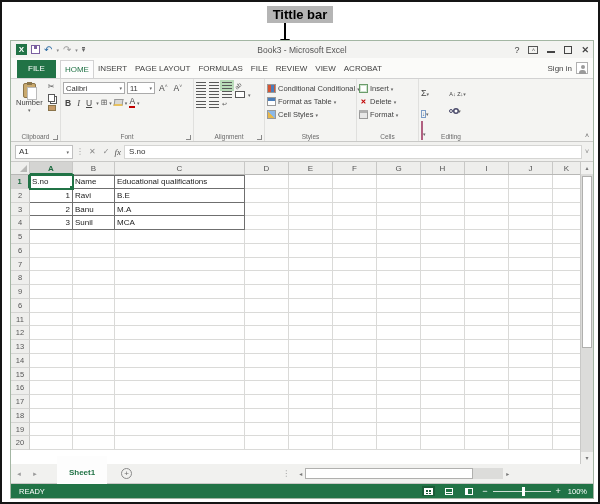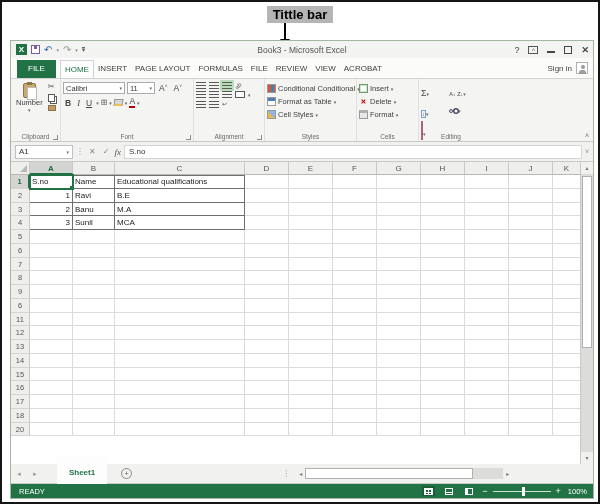--- a/index.html
+++ b/index.html
@@ -621,20 +621,34 @@
               <div class="cell" style="width: 44px;"></div>
               <div class="cell" style="width: 44px;"></div>
               <div class="cell" style="width: 44px;"></div>
               <div class="cell" style="width: 44px;"></div>
               <div class="cell" style="width: 44px;"></div>
               <div class="cell" style="width: 44px;"></div>
               <div class="cell" style="width: 44px;"></div>
               <div class="cell flex"></div>
             </div>
             <div class="grow">
+              <div class="rh">19</div>
+              <div class="cell" style="width: 43px;"></div>
+              <div class="cell" style="width: 42px;"></div>
+              <div class="cell" style="width: 130px;"></div>
+              <div class="cell" style="width: 44px;"></div>
+              <div class="cell" style="width: 44px;"></div>
+              <div class="cell" style="width: 44px;"></div>
+              <div class="cell" style="width: 44px;"></div>
+              <div class="cell" style="width: 44px;"></div>
+              <div class="cell" style="width: 44px;"></div>
+              <div class="cell" style="width: 44px;"></div>
+              <div class="cell flex"></div>
+            </div>
+            <div class="grow">
               <div class="rh">20</div>
               <div class="cell" style="width: 43px;"></div>
               <div class="cell" style="width: 42px;"></div>
               <div class="cell" style="width: 130px;"></div>
               <div class="cell" style="width: 44px;"></div>
               <div class="cell" style="width: 44px;"></div>
               <div class="cell" style="width: 44px;"></div>
               <div class="cell" style="width: 44px;"></div>
               <div class="cell" style="width: 44px;"></div>
               <div class="cell" style="width: 44px;"></div>

